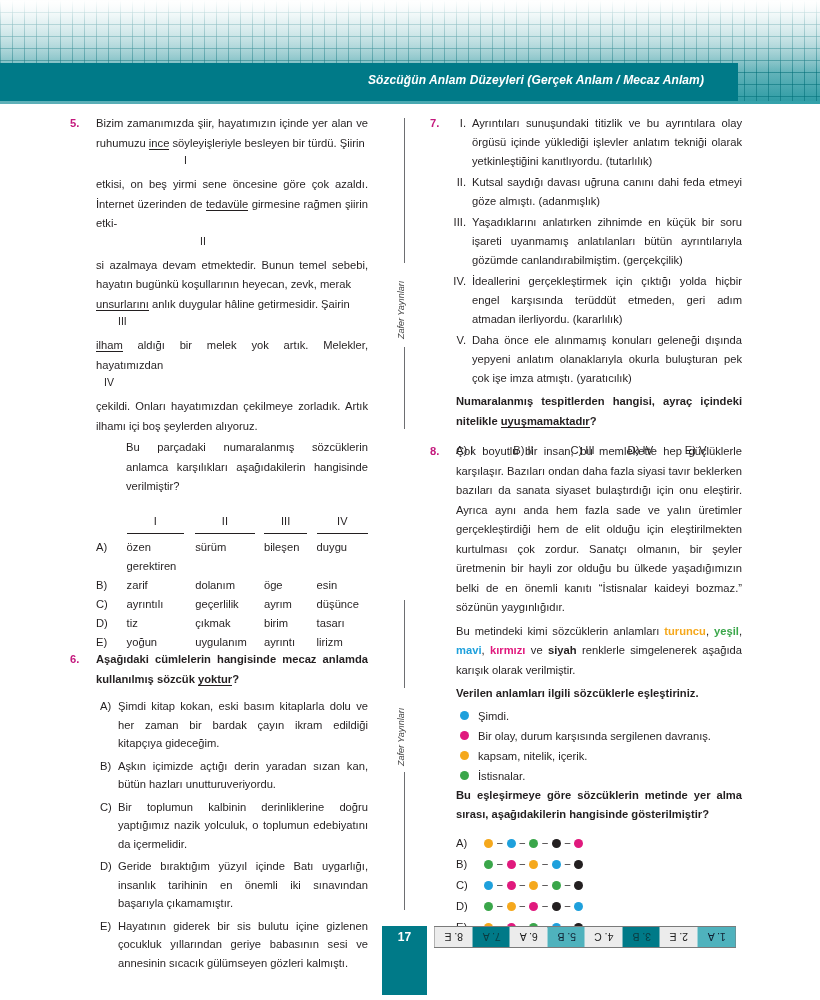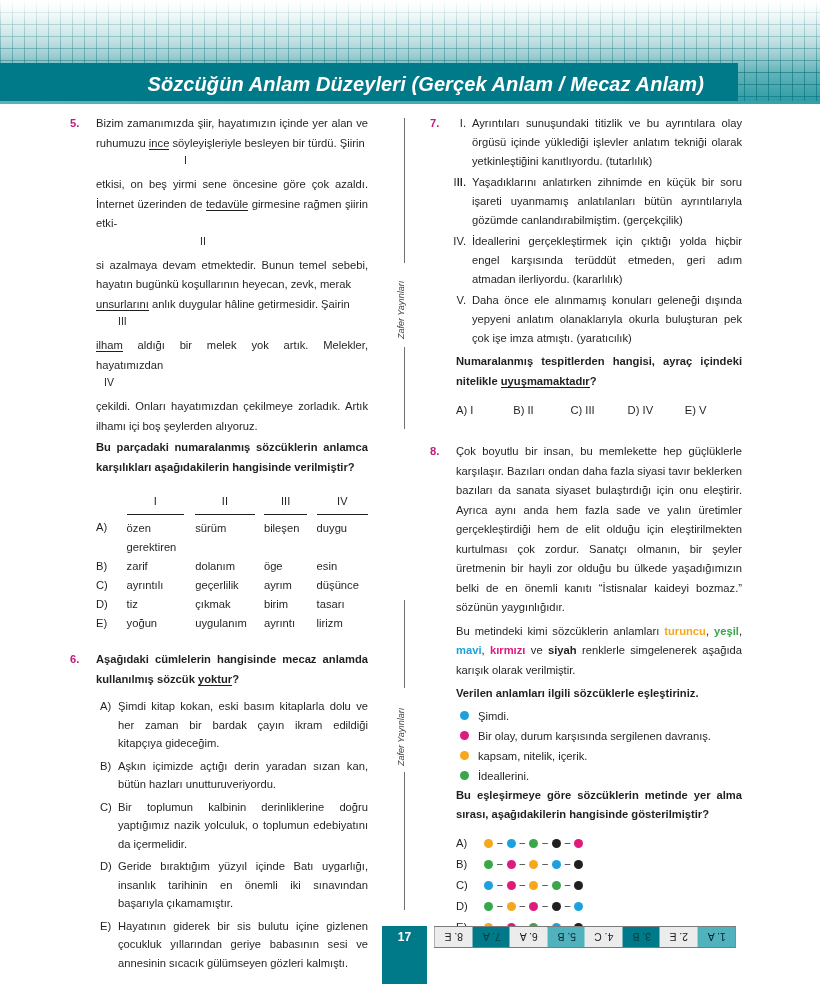--- a/index.html
+++ b/index.html
@@ -8,34 +8,34 @@
   .grid-bg { position:absolute; left:0; top:0; width:820px; height:104px;
     background-color:#ffffff;
     background-image:
       linear-gradient(to bottom, rgba(255,255,255,1) 0%, rgba(255,255,255,0.6) 20%, rgba(255,255,255,0) 70%),
       linear-gradient(to right, rgba(0,110,120,0.55) 1px, transparent 1px),
       linear-gradient(to bottom, rgba(0,110,120,0.55) 1px, transparent 1px),
       linear-gradient(to bottom, #e8f4f5 0%, #7fbfc4 55%, #2a9aa3 100%);
     background-size: 100% 100%, 12px 12px, 12px 12px, 100% 100%; }
   .title-bar { position:absolute; left:0; top:63px; width:738px; height:40px; background:#007a88; }
   .title-text { position:absolute; right:34px; top:10px; color:#fff; font-style:italic; font-weight:bold;
-    font-size:20px; letter-spacing:0.1px; }
+    font-size:12px; letter-spacing:0.1px; }
   .title-shadow { position:absolute; left:0; top:101px; width:820px; height:3px; background:linear-gradient(to right,#5fb0b8,#33a1aa); }
 
   .col { position:absolute; font-size:11.2px; line-height:19.5px; }
   .left { left:70px; width:298px; top:114px; }
   .right { left:430px; width:312px; top:114px; }
   .qnum { position:absolute; left:0; color:#c4197d; font-weight:bold; }
   .qbody { margin-left:26px; }
   .just { text-align:justify; }
   .u-wrap { display:inline-block; position:relative; }
   .u { text-decoration:none; border-bottom:1px solid #231f20; }
   .rn { display:block; text-align:center; font-size:10.5px; line-height:14px; height:22px; }
   .bold { font-weight:bold; }
-  .stem { font-weight:bold; margin-top:2px; }
+  .stem { font-weight:normal; margin-top:2px;margin-left:30px; }
   table.opts { border-collapse:collapse; margin-left:26px; margin-top:14px; font-size:11.2px; }
   table.opts td { padding:0; vertical-align:top; line-height:19px; }
   table.opts th { font-weight:normal; text-align:center; padding-bottom:2px; border-bottom:1px solid #231f20; font-size:11px; }
   .olist { margin-left:30px; }
   .olist .opt { position:relative; padding-left:18px; margin-bottom:4px; text-align:justify; line-height:18.5px; }
   .olist .opt .lbl { position:absolute; left:0; }
 
   .divider { position:absolute; left:404px; width:1.3px; background:#6d6e71; }
   .vert-label { position:absolute; left:396px; font-size:9px; font-style:italic; color:#444;
     transform:rotate(-90deg); transform-origin:left top; white-space:nowrap; background:#fff; padding:0 4px; }
@@ -44,21 +44,21 @@
   .roman-list .item .rl { position:absolute; left:0; width:24px; text-align:right; }
   .answers-row { display:flex; margin-left:26px; margin-top:10px; }
   .answers-row span { width:60px; }
   .dot { display:inline-block; width:9px; height:9px; border-radius:50%; vertical-align:middle; }
   .legend-item { position:relative; padding-left:22px; line-height:20px; }
   .legend-item .dot { position:absolute; left:4px; top:5px; }
   .seq-row { display:flex; align-items:center; margin-left:26px; line-height:20px; height:21px; }
   .seq-row .lbl { width:28px; }
   .seq-row .dash { margin:0 4px; font-size:10px; }
 
-  .page-num { position:absolute; left:382px; top:926px; width:45px; height:58px; background:#007a88; color:#fff;
+  .page-num { position:absolute; left:382px; top:926px; width:45px; height:69px; background:#007a88; color:#fff;
     font-weight:bold; font-size:12px; text-align:center; line-height:22px; }
   .key { position:absolute; left:434px; top:926px; display:flex; border:1px solid #7a7a7a; height:20px; }
   .key div { width:37.5px; font-size:10.5px; text-align:center; line-height:20px; transform:rotate(180deg); color:#222; }
   .key .light { background:#ececec; }
   .key .dark { background:#007a88; color:#0b3b40; }
   .key .mid { background:#4fb2bd; color:#123; }
 </style>
 </head>
 <body>
 
@@ -170,21 +170,21 @@
 <div class="divider" style="top:600px; height:88px;"></div>
 <div class="divider" style="top:772px; height:138px;"></div>
 <div class="vert-label" style="top:343px;">Zafer Yayınları</div>
 <div class="vert-label" style="top:770px;">Zafer Yayınları</div>
 
 <div class="col right">
   <div style="position:relative;">
     <span class="qnum">7.</span>
     <div class="roman-list" style="margin-left:12px;">
       <div class="item"><span class="rl">I.</span><span>Ayrıntıları sunuşundaki titizlik ve bu ayrıntılara olay örgüsü içinde yüklediği işlevler anlatım tekniği olarak yetkinleştiğini kanıtlıyordu. (tutarlılık)</span></div>
-      <div class="item"><span class="rl">II.</span></div>
+      <div class="item"><span class="rl">II.</span><span>Kutsal saydığı davası uğruna canını dahi feda etmeyi göze almıştı. (adanmışlık)</span></div>
       <div class="item"><span class="rl">III.</span><span>Yaşadıklarını anlatırken zihnimde en küçük bir soru işareti uyanmamış anlatılanları bütün ayrıntılarıyla gözümde canlandırabilmiştim. (gerçekçilik)</span></div>
       <div class="item"><span class="rl">IV.</span><span>İdeallerini gerçekleştirmek için çıktığı yolda hiçbir engel karşısında terüddüt etmeden, geri adım atmadan ilerliyordu. (kararlılık)</span></div>
       <div class="item"><span class="rl">V.</span><span>Daha önce ele alınmamış konuları geleneği dışında yepyeni anlatım olanaklarıyla okurla buluşturan pek çok işe imza atmıştı. (yaratıcılık)</span></div>
     </div>
     <div class="qbody just bold" style="margin-top:4px;">
       <span>Numaralanmış tespitlerden hangisi, ayraç içindeki nitelikle </span><span class="u">uyuşmamaktadır</span><span>?</span>
     </div>
     <div class="answers-row">
       <span>A) I</span>
       <span>B) II</span>
@@ -198,21 +198,21 @@
     <span class="qnum">8.</span>
     <div class="qbody just">Çok boyutlu bir insan, bu memlekette hep güçlüklerle karşılaşır. Bazıları ondan daha fazla siyasi tavır beklerken bazıları da sanata siyaset bulaştırdığı için onu eleştirir. Ayrıca aynı anda hem fazla sade ve yalın üretimler gerçekleştirdiği hem de elit olduğu için eleştirilmekten kurtulması çok zordur. Sanatçı olmanın, bir şeyler üretmenin bir hayli zor olduğu bu ülkede yaşadığımızın belki de en önemli kanıtı “İstisnalar kaideyi bozmaz.” sözünün yaygınlığıdır.</div>
     <div class="qbody just" style="margin-top:4px;">
       <span>Bu metindeki kimi sözcüklerin anlamları </span><span class="bold" style="color:#f5a81c">turuncu</span><span>, </span><span class="bold" style="color:#3aa64a">yeşil</span><span>, </span><span class="bold" style="color:#1ea0dc">mavi</span><span>,  </span><span class="bold" style="color:#e0197d">kırmızı</span><span> ve </span><span class="bold">siyah</span><span> renklerle simgelenerek aşağıda karışık olarak verilmiştir.</span>
     </div>
     <div class="qbody bold" style="margin-top:4px;">Verilen anlamları ilgili sözcüklerle eşleştiriniz.</div>
     <div class="qbody" id="legend" style="margin-top:2px;">
         <div class="legend-item"><span class="dot" style="background: rgb(30, 160, 220);"></span><span>Şimdi.</span></div>
         <div class="legend-item"><span class="dot" style="background: rgb(224, 25, 125);"></span><span>Bir olay, durum karşısında sergilenen davranış.</span></div>
         <div class="legend-item"><span class="dot" style="background: rgb(245, 168, 28);"></span><span>kapsam, nitelik, içerik.</span></div>
-        <div class="legend-item"><span class="dot" style="background: rgb(58, 166, 74);"></span><span>İdeallerini.</span></div>
+        <div class="legend-item"><span class="dot" style="background: rgb(58, 166, 74);"></span><span>İstisnalar.</span></div>
       </div>
     <div class="qbody just bold">Bu eşleşirmeye göre sözcüklerin metinde yer alma sırası, aşağıdakilerin hangisinde gösterilmiştir?</div>
     <div id="seq-opts" style="margin-top:8px;">
         <div class="seq-row">
           <span class="lbl">A)</span>
           <span class="dot" style="background: rgb(245, 168, 28);"></span>
           <span class="dash">–</span>
           <span class="dot" style="background: rgb(30, 160, 220);"></span>
           <span class="dash">–</span>
           <span class="dot" style="background: rgb(58, 166, 74);"></span>

